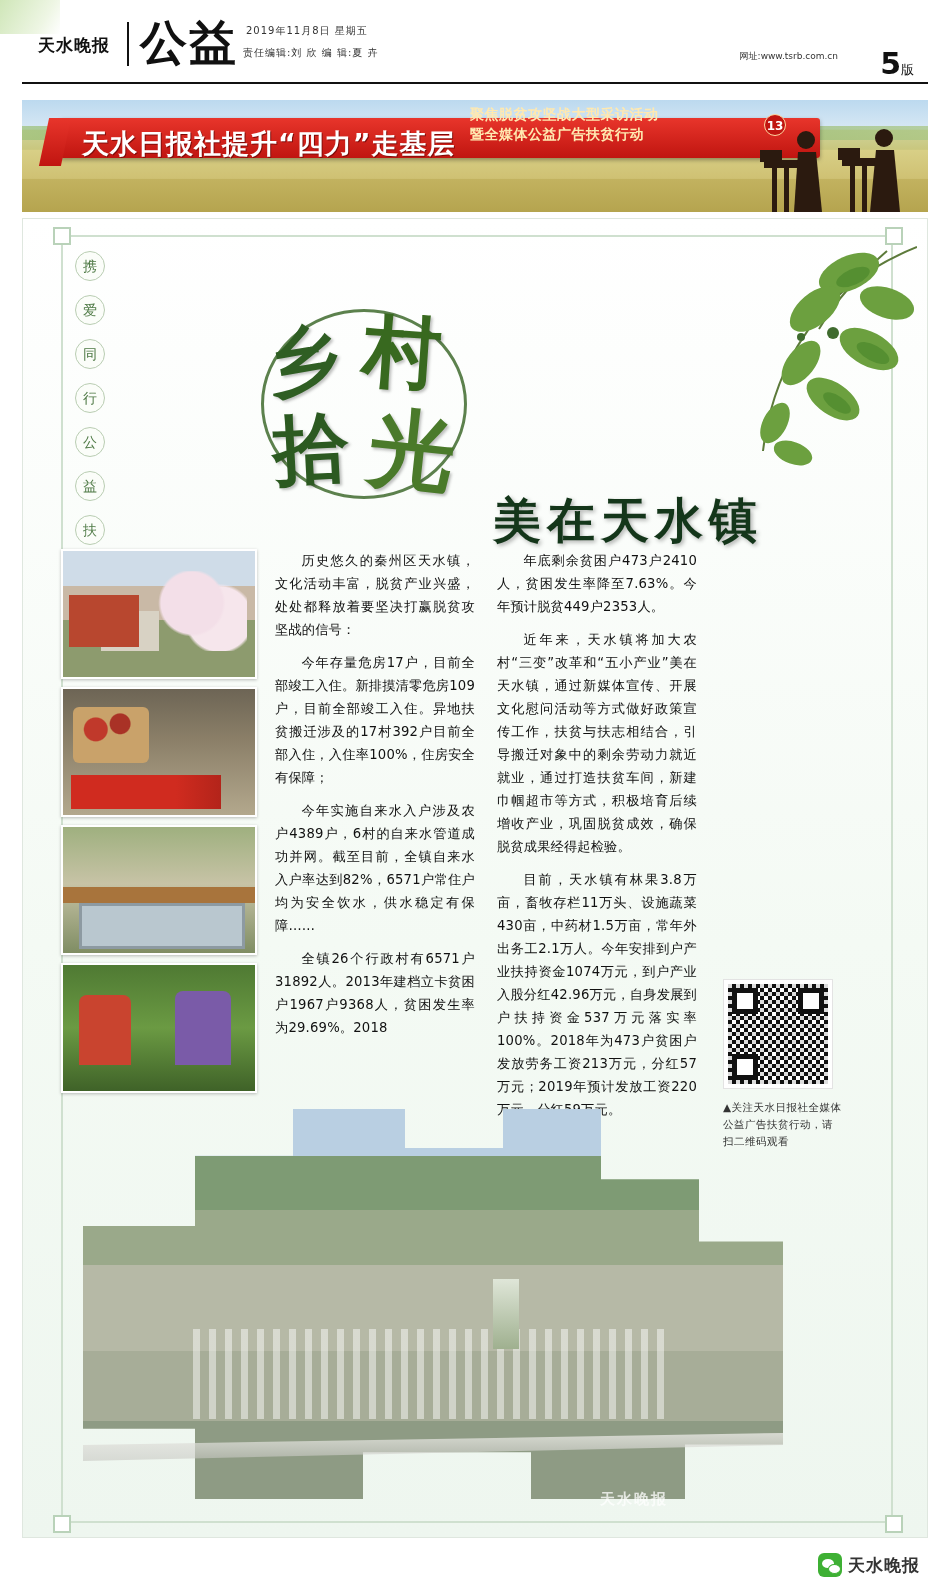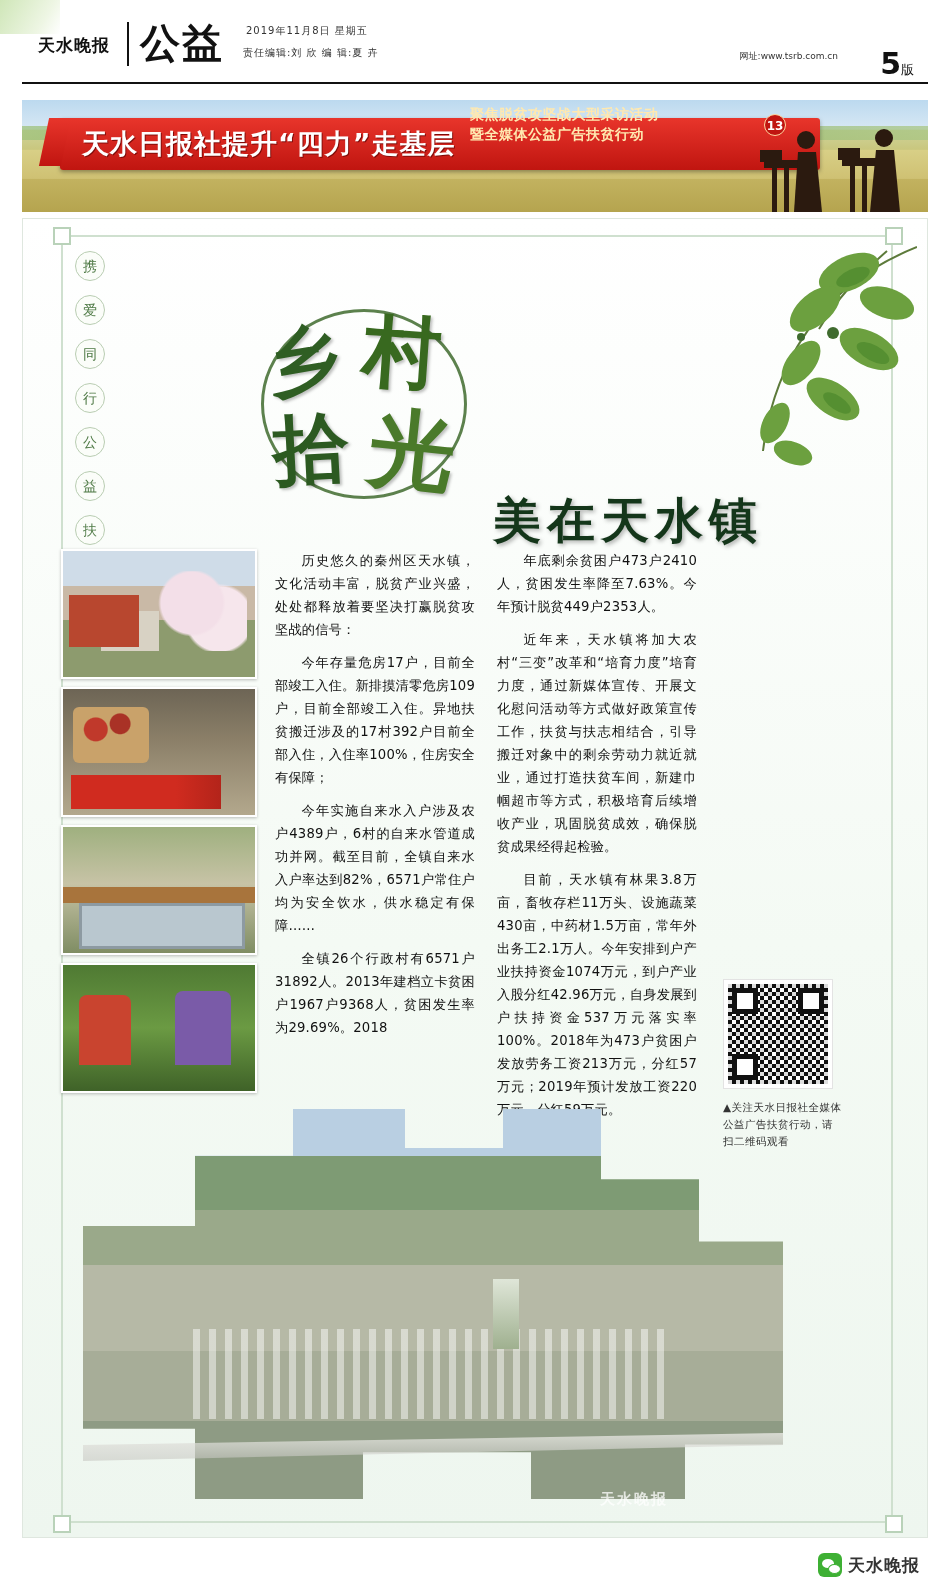--- a/index.html
+++ b/index.html
@@ -21,21 +21,21 @@
     position:absolute; left:38px; top:34px;
     font-size:17px; font-weight:bold; color:#111;
     letter-spacing:1px;
   }
   .mh-divider {
     position:absolute; left:127px; top:22px; width:2px; height:44px;
     background:#111;
   }
   .mh-section {
     position:absolute; left:140px; top:20px;
-    font-size:40px; font-weight:bold; color:#111;
+    font-size:47px; font-weight:bold; color:#111;
     letter-spacing:2px; line-height:46px;
   }
   .mh-date {
     position:absolute; left:246px; top:24px;
     font-size:10px; color:#333; letter-spacing:1px;
   }
   .mh-editors {
     position:absolute; left:243px; top:46px;
     font-size:10px; color:#333; letter-spacing:1px;
   }
@@ -70,21 +70,21 @@
         #cfd39a 27%, #c9c77e 44%,
         #d8cf86 45%, #cfc173 70%,
         #c2b25f 71%, #b5a44f 100%);
   }
   .banner-photo:after{
     content:""; position:absolute; left:0; top:26px; width:906px; height:14px;
     background:linear-gradient(to right,#9fc27c,#7fae63 40%,#a9c684 100%);
     opacity:.75;
   }
   .banner-red {
-    position:absolute; left:38px; top:18px; width:760px; height:52px;
+    position:absolute; left:38px; top:18px; width:760px; height:40px;
     background:linear-gradient(to bottom,#e8352b,#c01510);
     border-radius:3px;
     box-shadow:0 2px 4px rgba(0,0,0,.35);
   }
   .banner-red:before{
     content:""; position:absolute; left:-16px; top:0; width:22px; height:48px;
     background:linear-gradient(to bottom,#e8352b,#c01510);
     transform:skewX(-12deg);
   }
   .banner-title {
@@ -407,21 +407,21 @@
   </div>
 
   <div class="col colA">
     <p>历史悠久的秦州区天水镇，文化活动丰富，脱贫产业兴盛，处处都释放着要坚决打赢脱贫攻坚战的信号：</p>
     <p>今年存量危房17户，目前全部竣工入住。新排摸清零危房109户，目前全部竣工入住。异地扶贫搬迁涉及的17村392户目前全部入住，入住率100%，住房安全有保障；</p>
     <p>今年实施自来水入户涉及农户4389户，6村的自来水管道成功并网。截至目前，全镇自来水入户率达到82%，6571户常住户均为安全饮水，供水稳定有保障……</p>
     <p>全镇26个行政村有6571户31892人。2013年建档立卡贫困户1967户9368人，贫困发生率为29.69%。2018</p>
   </div>
   <div class="col colB">
     <p>年底剩余贫困户473户2410人，贫困发生率降至7.63%。今年预计脱贫449户2353人。</p>
-    <p>近年来，天水镇将加大农村“三变”改革和“培育力度”培育力度，通过新媒体宣传、开展文化慰问活动等方式做好政策宣传工作，扶贫与扶志相结合，引导搬迁对象中的剩余劳动力就近就业，通过打造扶贫车间，新建巾帼超市等方式，积极培育后续增收产业，巩固脱贫成效，确保脱贫成果经得起检验。</p>
+    <p>近年来，天水镇将加大农村“三变”改革和“五小产业”美在天水镇，通过新媒体宣传、开展文化慰问活动等方式做好政策宣传工作，扶贫与扶志相结合，引导搬迁对象中的剩余劳动力就近就业，通过打造扶贫车间，新建巾帼超市等方式，积极培育后续增收产业，巩固脱贫成效，确保脱贫成果经得起检验。</p>
     <p>目前，天水镇有林果3.8万亩，畜牧存栏11万头、设施蔬菜430亩，中药材1.5万亩，常年外出务工2.1万人。今年安排到户产业扶持资金1074万元，到户产业入股分红42.96万元，自身发展到户扶持资金537万元落实率100%。2018年为473户贫困户发放劳务工资213万元，分红57万元；2019年预计发放工资220万元，分红59万元。</p>
   </div>
 
   <div class="qr-box">
     <div class="qr"></div>
     <div class="qr-eye" style="left:8px;  top:8px;"></div>
     <div class="qr-eye" style="right:8px; top:8px;"></div>
     <div class="qr-eye" style="left:8px;  bottom:8px;"></div>
   </div>
   <div class="qr-cap">▲关注天水日报社全媒体公益广告扶贫行动，请扫二维码观看</div>

